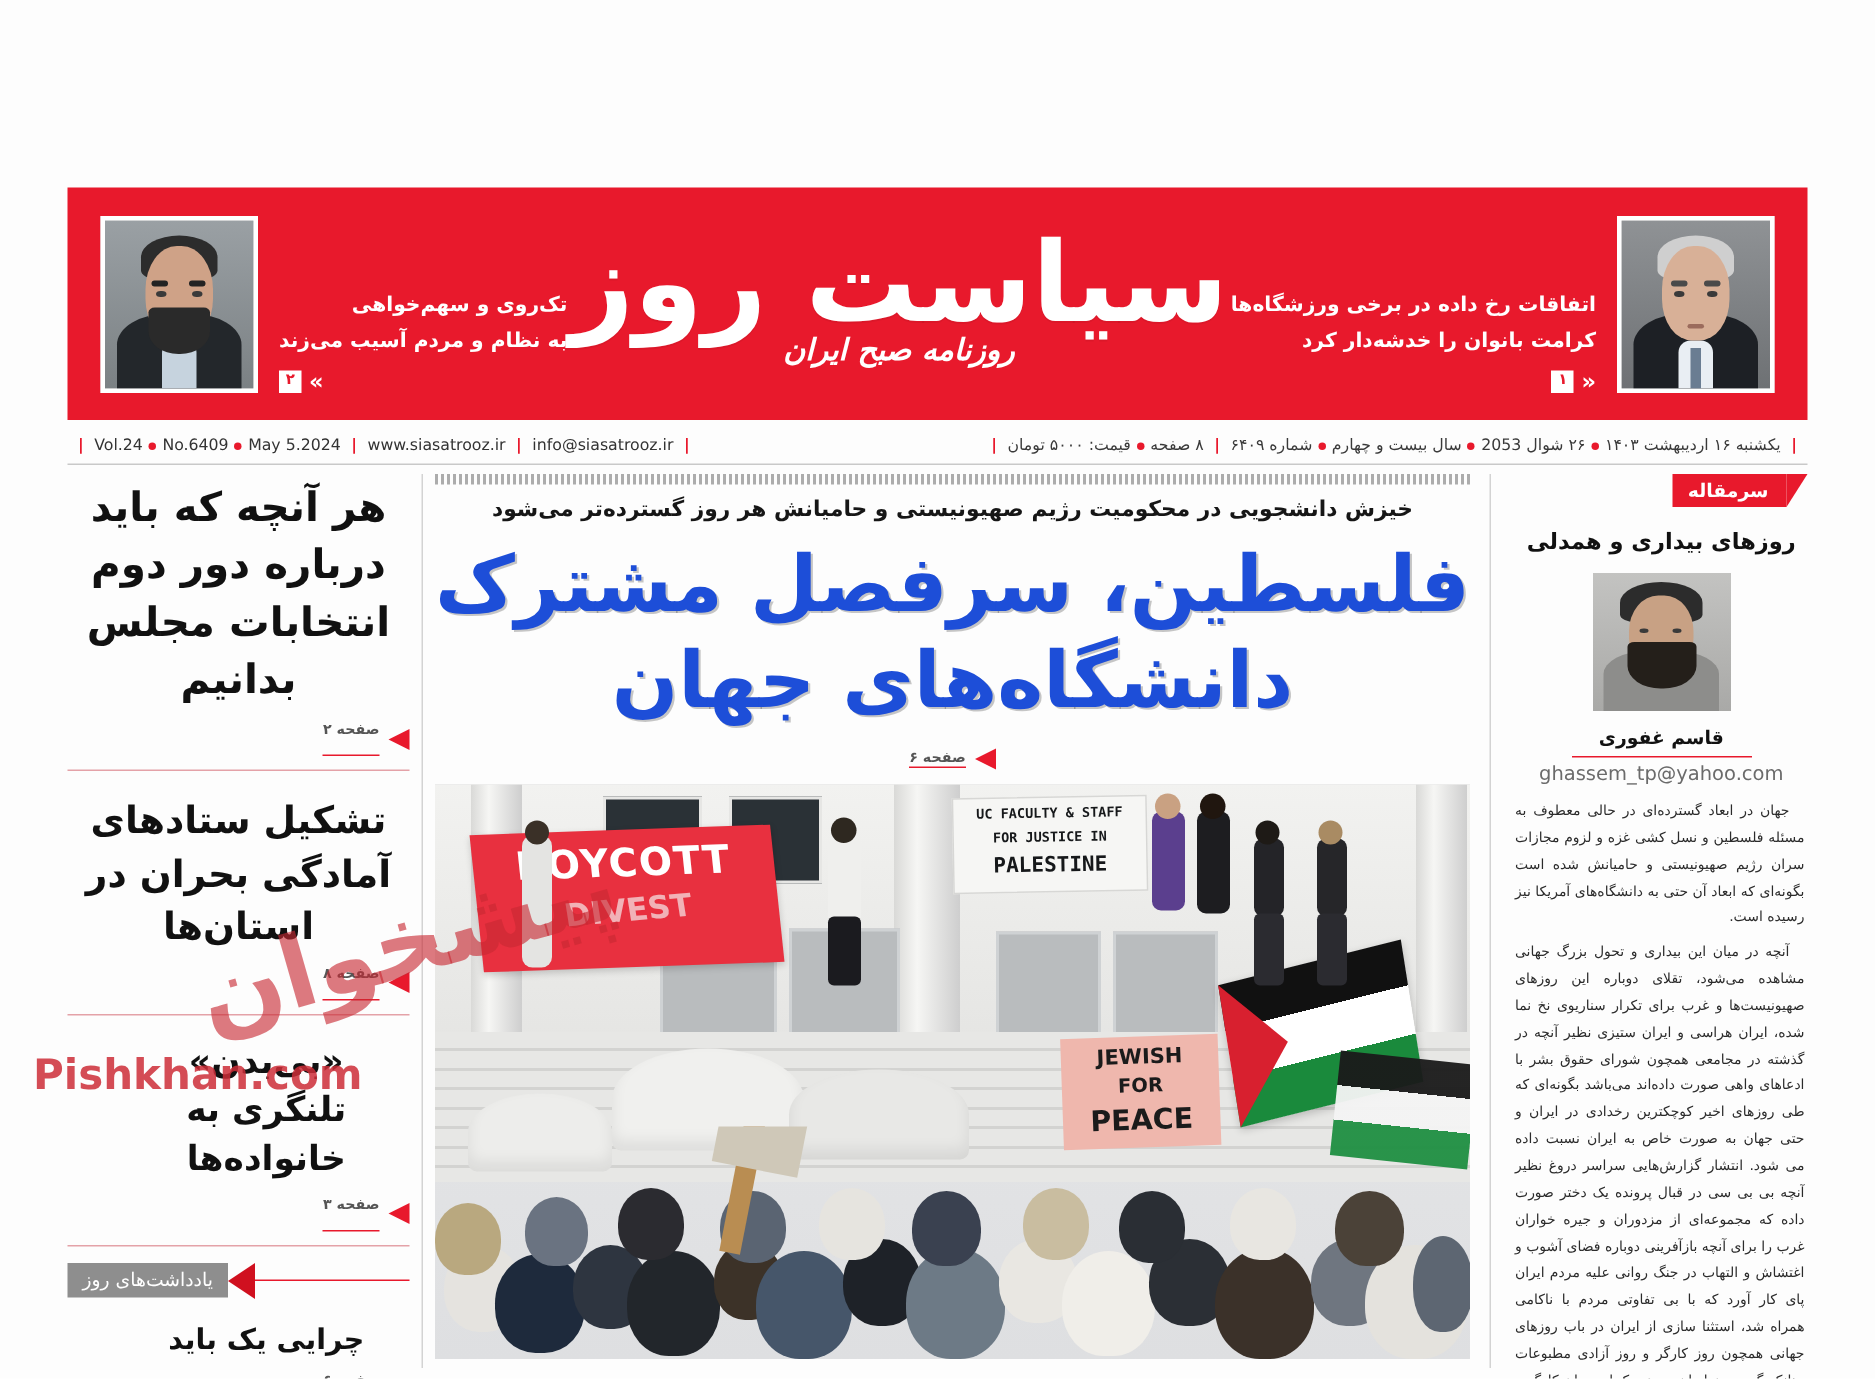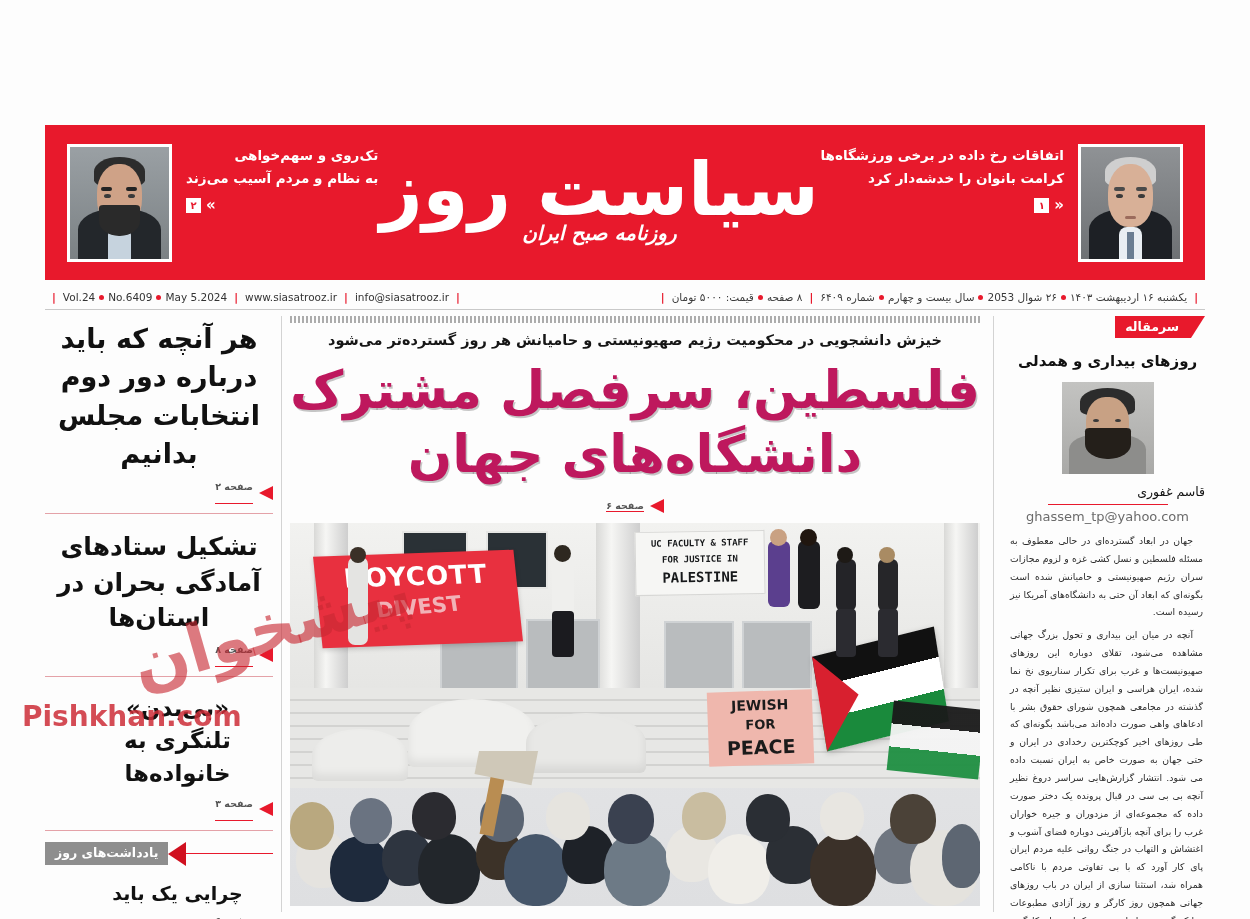--- a/index.html
+++ b/index.html
@@ -27,21 +27,21 @@
   .mh-photo{
     width:105px;height:118px;
     border:3px solid #ffffff;
     box-sizing:border-box;
     overflow:hidden;
     background:#c9c9c9;
     flex:none;
     position:relative;
   }
   .mh-side{
-    display:flex;align-items:flex-start;gap:14px;
+    display:flex;align-items:flex-end;gap:14px;
   }
   .mh-text{
     color:#ffffff;
     text-align:right;
     line-height:1.75;
     font-size:13.5px;
     font-weight:bold;
     direction:rtl;
   }
   .mh-text .ln{display:block;white-space:nowrap;}
@@ -120,21 +120,21 @@
   .pageref .lbl{
     font-size:9.5px;color:#555;border-bottom:1px solid #e8192c;
     padding-bottom:11px;font-weight:bold;
   }
   .hr-red{height:1px;background:#e4a2a8;margin:9px 0 11px 0;}
 
   .badgebar{
     display:flex;align-items:center;margin:4px 0 10px 0;
   }
   .badgebar .bg-gray{
-    background:#8e8e8e;color:#fff;font-size:12.5px;font-weight:bold;
+    background:#8e8e8e;color:#fff;font-size:12.5px;font-weight:normal;
     padding:3px 10px 4px 10px;line-height:1.3;
   }
   .badgebar .bg-arrow{
     width:0;height:0;border-top:12px solid transparent;border-bottom:12px solid transparent;
     border-right:18px solid #d0101f;
   }
   .badgebar .bg-line{flex:1;height:1px;background:#e8192c;}
 
   
   .centercol{
@@ -146,21 +146,21 @@
       repeating-linear-gradient(to right,#6a6a6a 0 2px,transparent 2px 4px);
     opacity:.55;
   }
   .kicker{
     direction:rtl;text-align:center;
     font-size:14.5px;font-weight:bold;color:#161616;
     margin-top:9px;
   }
   .bighead{
     direction:rtl;text-align:center;
-    font-size:52px;font-weight:bold;color:#be185d;
+    font-size:52px;font-weight:bold;color:#1d4ed8;
     line-height:1.24;margin-top:10px;
     letter-spacing:-1px;
     text-shadow:1.5px 1.5px 0 rgba(0,0,0,.22);
   }
   .ch-pageref{
     display:flex;align-items:center;gap:6px;direction:rtl;
     justify-content:center;margin-top:12px;
   }
   .photo{
     position:relative;
@@ -186,21 +186,21 @@
   }
   .ed-title{
     text-align:center;font-size:15px;font-weight:bold;color:#111;
     margin:14px 0 12px 0;
   }
   .ed-photo{
     width:92px;height:92px;margin:0 auto;background:#cfcfcf;overflow:hidden;
     position:relative;
   }
   .ed-author{
-    font-size:12.5px;font-weight:normal;color:#111;
+    text-align:center;font-size:12.5px;font-weight:bold;color:#111;
     margin-top:10px;
   }
   .ed-sep{width:120px;height:1px;background:#e8192c;margin:5px auto 4px auto;}
   .ed-mail{
     text-align:center;font-size:13px;color:#6b6b6b;direction:ltr;
     margin-bottom:8px;
   }
   .ed-body{
     font-size:9.3px;line-height:1.92;color:#2b2b2b;
     text-align:justify;text-justify:inter-word;

